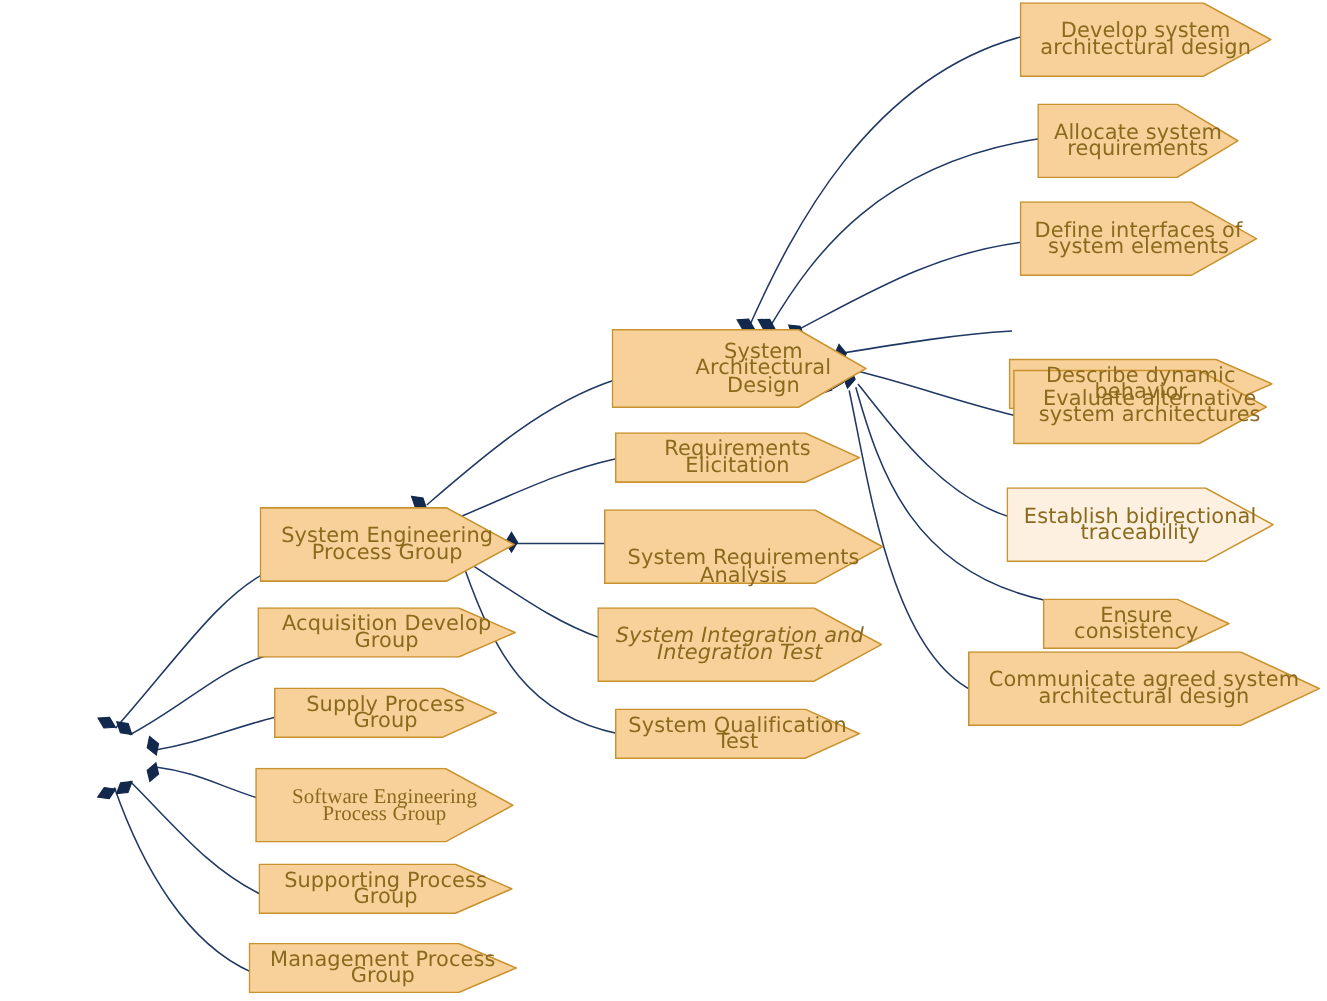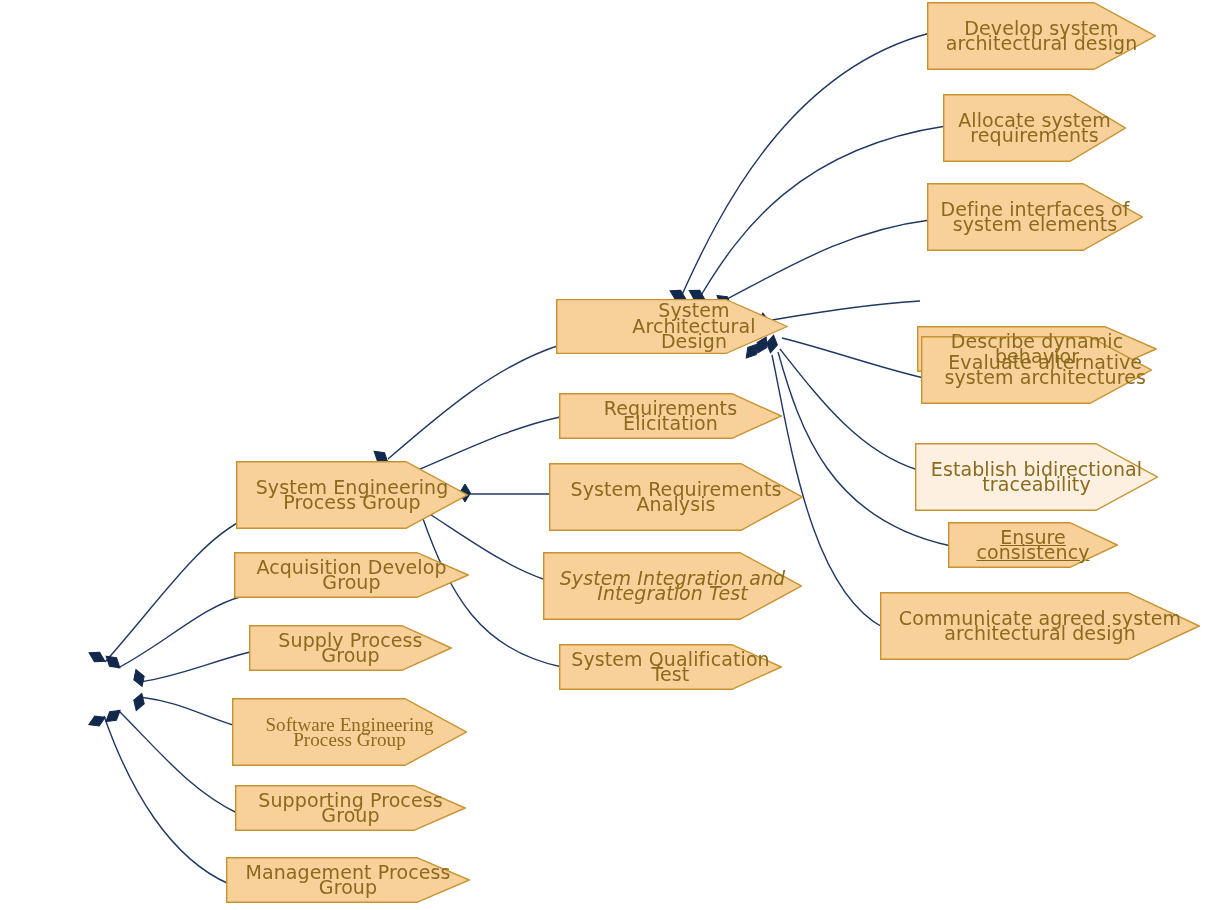--- a/index.html
+++ b/index.html
@@ -100,28 +100,28 @@
       <div class="node" style="left: 232px; top: 698px; width: 235px; height: 68px; font-family: Liberation Serif, serif;"><svg class="node-shape" viewBox="0 0 235 68" preserveAspectRatio="none">
           <polygon points="0.7,0.7 173,0.7 234.3,34 173,67.3 0.7,67.3" fill="#f8d09a" stroke="#c8922f" stroke-width="1.4" stroke-linejoin="miter"></polygon>
         </svg><span class="node-label">Software Engineering
 Process Group</span></div>
       <div class="node" style="left: 235px; top: 785px; width: 231px; height: 46px;"><svg class="node-shape" viewBox="0 0 231 46" preserveAspectRatio="none">
           <polygon points="0.7,0.7 179,0.7 230.3,23 179,45.3 0.7,45.3" fill="#f8d09a" stroke="#c8922f" stroke-width="1.4" stroke-linejoin="miter"></polygon>
         </svg><span class="node-label">Supporting Process Group</span></div>
       <div class="node" style="left: 226px; top: 857px; width: 244px; height: 46px;"><svg class="node-shape" viewBox="0 0 244 46" preserveAspectRatio="none">
           <polygon points="0.7,0.7 191,0.7 243.3,23 191,45.3 0.7,45.3" fill="#f8d09a" stroke="#c8922f" stroke-width="1.4" stroke-linejoin="miter"></polygon>
         </svg><span class="node-label">Management Process Group</span></div>
-      <div class="node" style="left: 556px; top: 299px; width: 232px; height: 55px; padding-left: 44px;"><svg class="node-shape" viewBox="0 0 232 68" preserveAspectRatio="none">
+      <div class="node" style="left: 556px; top: 299px; width: 232px; height: 72px; padding-left: 44px;"><svg class="node-shape" viewBox="0 0 232 68" preserveAspectRatio="none">
           <polygon points="0.7,0.7 170,0.7 231.3,34 170,67.3 0.7,67.3" fill="#f8d09a" stroke="#c8922f" stroke-width="1.4" stroke-linejoin="miter"></polygon>
         </svg><span class="node-label">System Architectural
 Design</span></div>
       <div class="node" style="left: 559px; top: 393px; width: 223px; height: 46px;"><svg class="node-shape" viewBox="0 0 223 46" preserveAspectRatio="none">
           <polygon points="0.7,0.7 173,0.7 222.3,23 173,45.3 0.7,45.3" fill="#f8d09a" stroke="#c8922f" stroke-width="1.4" stroke-linejoin="miter"></polygon>
         </svg><span class="node-label">Requirements Elicitation</span></div>
-      <div class="node" style="left: 549px; top: 463px; width: 254px; height: 68px;"><svg class="node-shape" viewBox="0 0 254 68" preserveAspectRatio="none">
+      <div class="node" style="left: 549px; top: 463px; width: 254px; height: 68px; align-items: flex-end;"><svg class="node-shape" viewBox="0 0 254 68" preserveAspectRatio="none">
           <polygon points="0.7,0.7 192,0.7 253.3,34 192,67.3 0.7,67.3" fill="#f8d09a" stroke="#c8922f" stroke-width="1.4" stroke-linejoin="miter"></polygon>
         </svg><span class="node-label">System Requirements
 Analysis</span></div>
       <div class="node" style="left: 543px; top: 552px; width: 259px; height: 68px; font-style: italic;"><svg class="node-shape" viewBox="0 0 259 68" preserveAspectRatio="none">
           <polygon points="0.7,0.7 197,0.7 258.3,34 197,67.3 0.7,67.3" fill="#f8d09a" stroke="#c8922f" stroke-width="1.4" stroke-linejoin="miter"></polygon>
         </svg><span class="node-label">System Integration and
 Integration Test</span></div>
       <div class="node" style="left: 559px; top: 644px; width: 223px; height: 46px;"><svg class="node-shape" viewBox="0 0 223 46" preserveAspectRatio="none">
           <polygon points="0.7,0.7 173,0.7 222.3,23 173,45.3 0.7,45.3" fill="#f8d09a" stroke="#c8922f" stroke-width="1.4" stroke-linejoin="miter"></polygon>
         </svg><span class="node-label">System Qualification Test</span></div>
@@ -141,21 +141,21 @@
           <polygon points="0.7,0.7 188,0.7 239.3,23 188,45.3 0.7,45.3" fill="#f8d09a" stroke="#c8922f" stroke-width="1.4" stroke-linejoin="miter"></polygon>
         </svg><span class="node-label">Describe dynamic behavior</span></div>
       <div class="node" style="left: 921px; top: 336px; width: 231px; height: 68px; justify-content: flex-end;"><svg class="node-shape" viewBox="0 0 231 68" preserveAspectRatio="none">
           <polygon points="0.7,0.7 169,0.7 230.3,34 169,67.3 0.7,67.3" fill="#f8d09a" stroke="#c8922f" stroke-width="1.4" stroke-linejoin="miter"></polygon>
         </svg><span class="node-label">Evaluate alternative
 system architectures</span></div>
       <div class="node" style="left: 915px; top: 443px; width: 243px; height: 68px;"><svg class="node-shape" viewBox="0 0 243 68" preserveAspectRatio="none">
           <polygon points="0.7,0.7 181,0.7 242.3,34 181,67.3 0.7,67.3" fill="#fdf0e0" stroke="#c8922f" stroke-width="1.4" stroke-linejoin="miter"></polygon>
         </svg><span class="node-label">Establish bidirectional
 traceability</span></div>
-      <div class="node" style="left: 948px; top: 522px; width: 170px; height: 46px; text-decoration: underline;"><svg class="node-shape" viewBox="0 0 170 46" preserveAspectRatio="none">
+      <div class="node" style="left: 948px; top: 544px; width: 170px; height: 46px;"><svg class="node-shape" viewBox="0 0 170 46" preserveAspectRatio="none">
           <polygon points="0.7,0.7 122,0.7 169.3,23 122,45.3 0.7,45.3" fill="#f8d09a" stroke="#c8922f" stroke-width="1.4" stroke-linejoin="miter"></polygon>
         </svg><span class="node-label">Ensure consistency</span></div>
       <div class="node" style="left: 880px; top: 592px; width: 320px; height: 68px;"><svg class="node-shape" viewBox="0 0 320 68" preserveAspectRatio="none">
           <polygon points="0.7,0.7 248,0.7 319.3,34 248,67.3 0.7,67.3" fill="#f8d09a" stroke="#c8922f" stroke-width="1.4" stroke-linejoin="miter"></polygon>
         </svg><span class="node-label">Communicate agreed system
 architectural design</span></div>
     </div>
 <svg width="1206" height="910" viewBox="0 0 1206 910" style="position: absolute; left: 0px; top: 0px; pointer-events: none;">
       <g transform="translate(97,657) rotate(28)">
         <polygon points="-9,0 0,-5.5 9,0 0,5.5" fill="#12284c" stroke="#12284c" stroke-width="1"></polygon>

